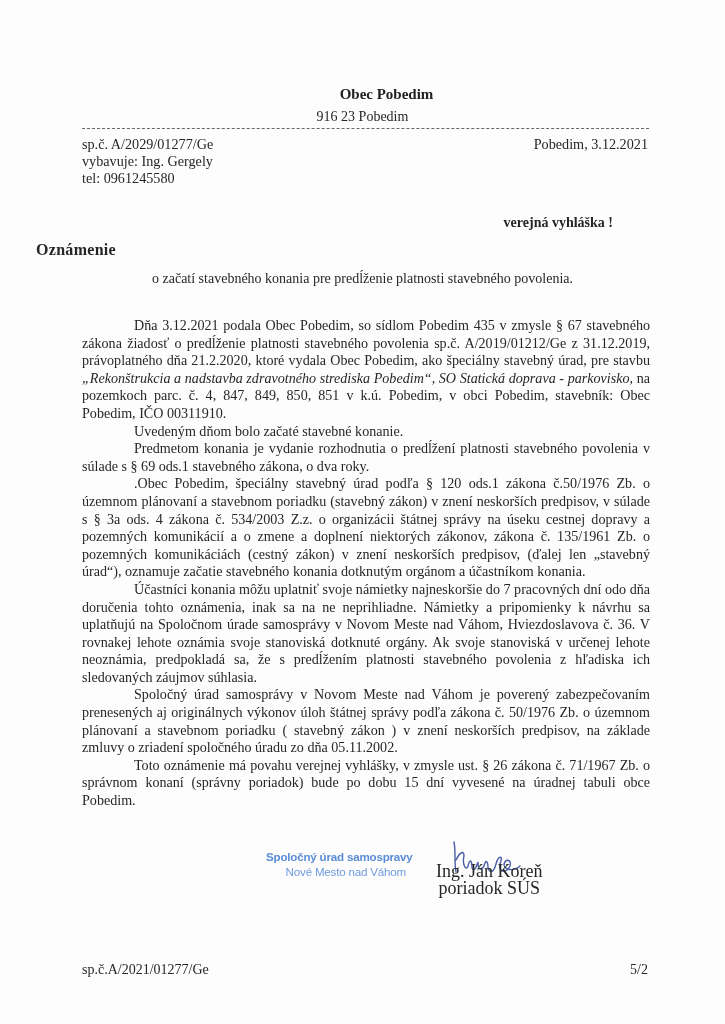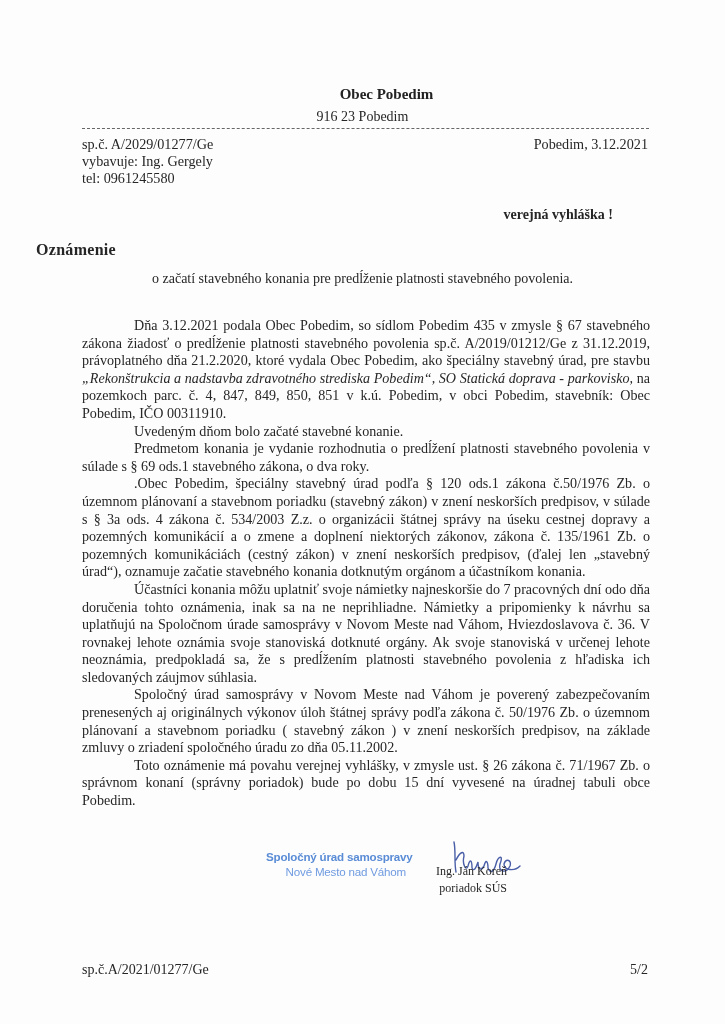--- a/index.html
+++ b/index.html
@@ -10,41 +10,41 @@
   .org-name { position: absolute; left: 0; width: 725px; top: 86px; text-align: center;
               font-weight: bold; font-size: 15px; color: #222; padding-left: 24px; }
   .org-addr { position: absolute; left: 0; width: 725px; top: 109px; text-align: center;
               font-size: 14px; }
   .dash-line { position: absolute; left: 82px; top: 128px; width: 567px; height: 0;
                border-top: 1.3px dashed #666; }
 
   .meta-left { position: absolute; left: 82px; top: 136px; font-size: 14.2px; line-height: 17px; }
   .meta-right { position: absolute; right: 77px; top: 136px; font-size: 14.2px; line-height: 17px; }
 
-  .public-notice { position: absolute; right: 112px; top: 207px; font-weight: bold; font-size: 14px; }
+  .public-notice { position: absolute; right: 112px; top: 215px; font-weight: bold; font-size: 14px; }
 
   .doc-title { position: absolute; left: 0; width: 725px; top: 241px; text-align: left;
                font-weight: bold; font-size: 16px; letter-spacing: 0.3px; padding-left: 36px; }
   .doc-subtitle { position: absolute; left: 0; width: 725px; top: 271px; text-align: center;
                   font-size: 14px; }
 
   .body-text { position: absolute; left: 82px; top: 317px; width: 568px; font-size: 14.1px;
                line-height: 17.6px; text-align: justify; }
   .body-text p { margin: 0; text-indent: 52px; }
   .body-text em { font-style: italic; }
 
   .stamp { position: absolute; left: 266px; top: 849px; width: 140px; text-align: right;
            font-family: "Liberation Sans", "DejaVu Sans", sans-serif; color: #5b8fd8;
            font-size: 11.6px; line-height: 15px; letter-spacing: -0.2px; }
   .stamp .l1 { font-weight: bold; color: #5a8cd6; white-space: nowrap; }
   .stamp .l2 { color: #6f9be0; }
 
   .signature { position: absolute; left: 448px; top: 838px; width: 80px; height: 42px; }
-  .signer { position: absolute; left: 436px; top: 863px; font-size: 12px; line-height: 17px;
-            text-align: right; }
+  .signer { position: absolute; left: 436px; top: 863px; font-size: 18px; line-height: 17px;
+            text-align: center; }
 
   .footer-left { position: absolute; left: 82px; top: 962px; font-size: 14px; }
   .footer-right { position: absolute; right: 77px; top: 962px; font-size: 14px; }
 </style>
 </head>
 <body>
 
 <div class="page">
 
   <div class="org-name">Obec Pobedim</div>

